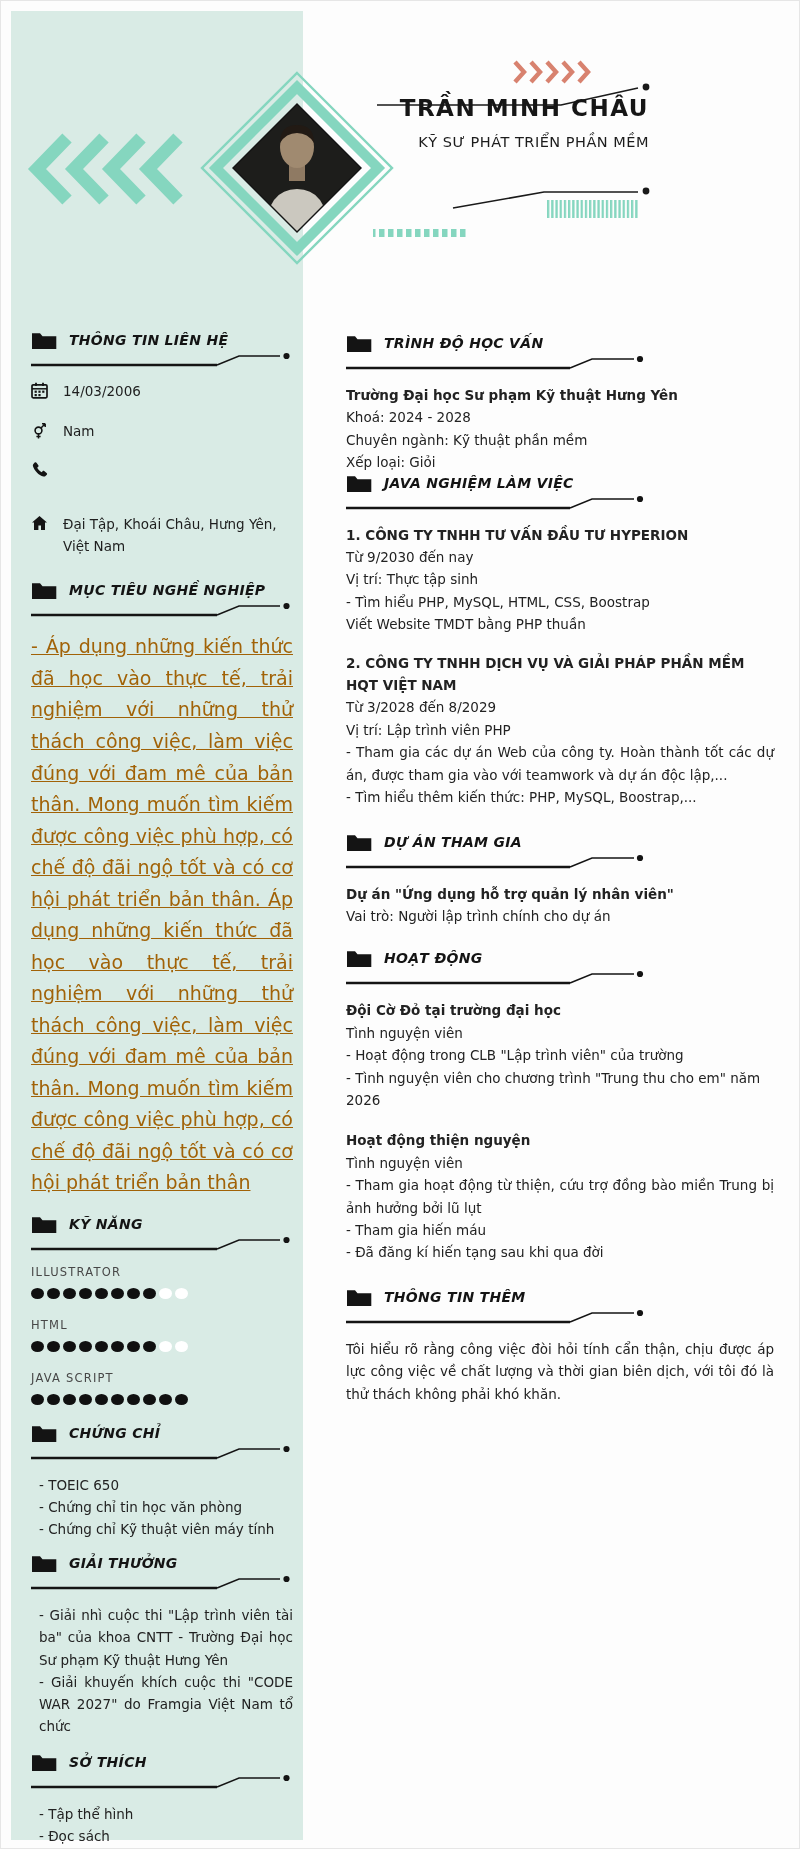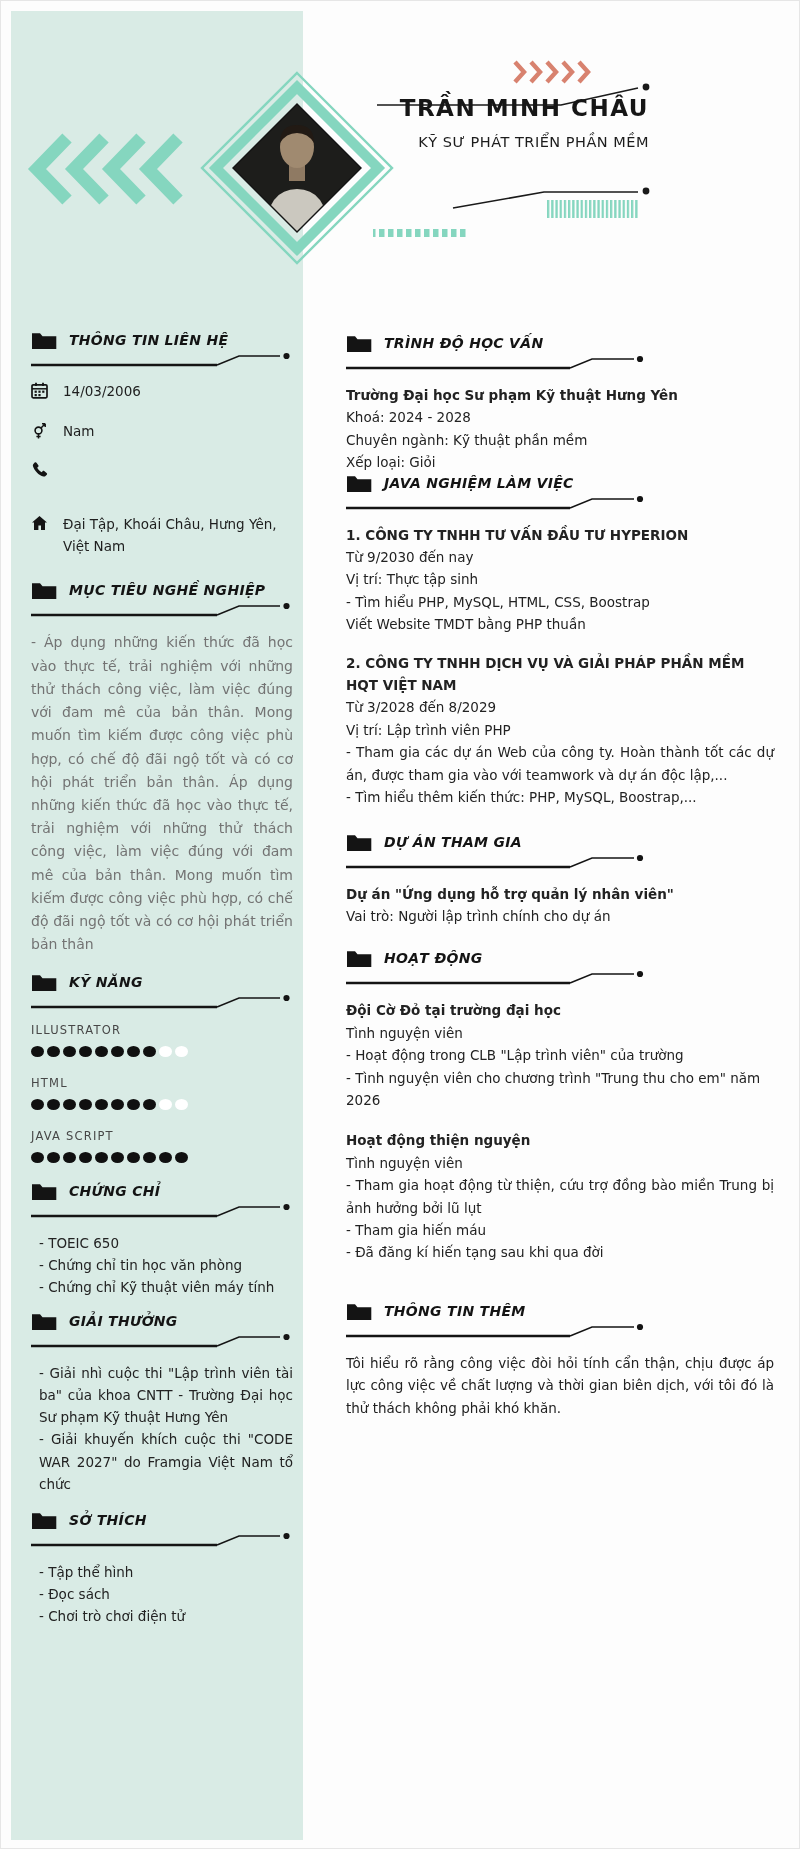--- a/index.html
+++ b/index.html
@@ -17,42 +17,42 @@
   .sec-head { position:relative; height:42px; margin-bottom:8px; }
   .folder { position:absolute; left:0; top:-1px; width:26px; height:20px; }
   .sec-title { position:absolute; left:38px; top:1px; font-size:14px; font-weight:bold; letter-spacing:0.3px; color:#141414; white-space:nowrap;font-style:italic; }
   .head-line { position:absolute; left:0; top:21px; }
 
   .c-row { display:flex; align-items:flex-start; margin-bottom:18px; font-size:13.5px; color:#1e1e1e; }
   .c-icon { width:17px; height:17px; margin-right:15px; flex:0 0 17px; margin-top:1px; }
   .c-text { line-height:1.6; min-height:18px; }
   .gap-lg { margin-top:36px; }
 
-  .body-text { font-size:14px; line-height:1.66; color:#737373; }
+  .body-text { font-size:19px; line-height:1.66; color:#a16207;text-decoration:underline; }
   .just { text-align:justify; }
   .b { font-weight:bold; }
 
   .sec-contact   { margin-bottom:24px; }
   .sec-objective { margin-bottom:16px; }
   .sec-skills    { margin-bottom:8px; }
   .sec-certs     { margin-bottom:14px; }
   .sec-awards    { margin-bottom:16px; }
 
   .skill { margin-bottom:19px; }
   .skill-name { font-size:11.5px; letter-spacing:1.2px; color:#474747; margin-bottom:9px; }
   .dots { display:flex; gap:3px; }
   .dot { width:13px; height:11px; border-radius:50%; background:#ffffff; }
   .dot.filled { background:#101010; }
 
   .list p { font-size:13.5px; line-height:1.64; color:#222222;margin-left:8px; }
 
   .sec-edu { }
   .sec-exp { margin-bottom:24px; }
   .sec-proj { margin-bottom:22px; }
-  .sec-act { margin-bottom:38px; }
+  .sec-act { margin-bottom:24px; }
   .job { margin-bottom:16px; }
   .group { margin-bottom:18px; }
   .r-line { font-size:13.5px; line-height:1.66; color:#222222; }
 </style>
 </head>
 <body>
 
 <svg width="0" height="0" style="position:absolute" aria-hidden="true">
   <defs>
     <g id="folder-shape">

